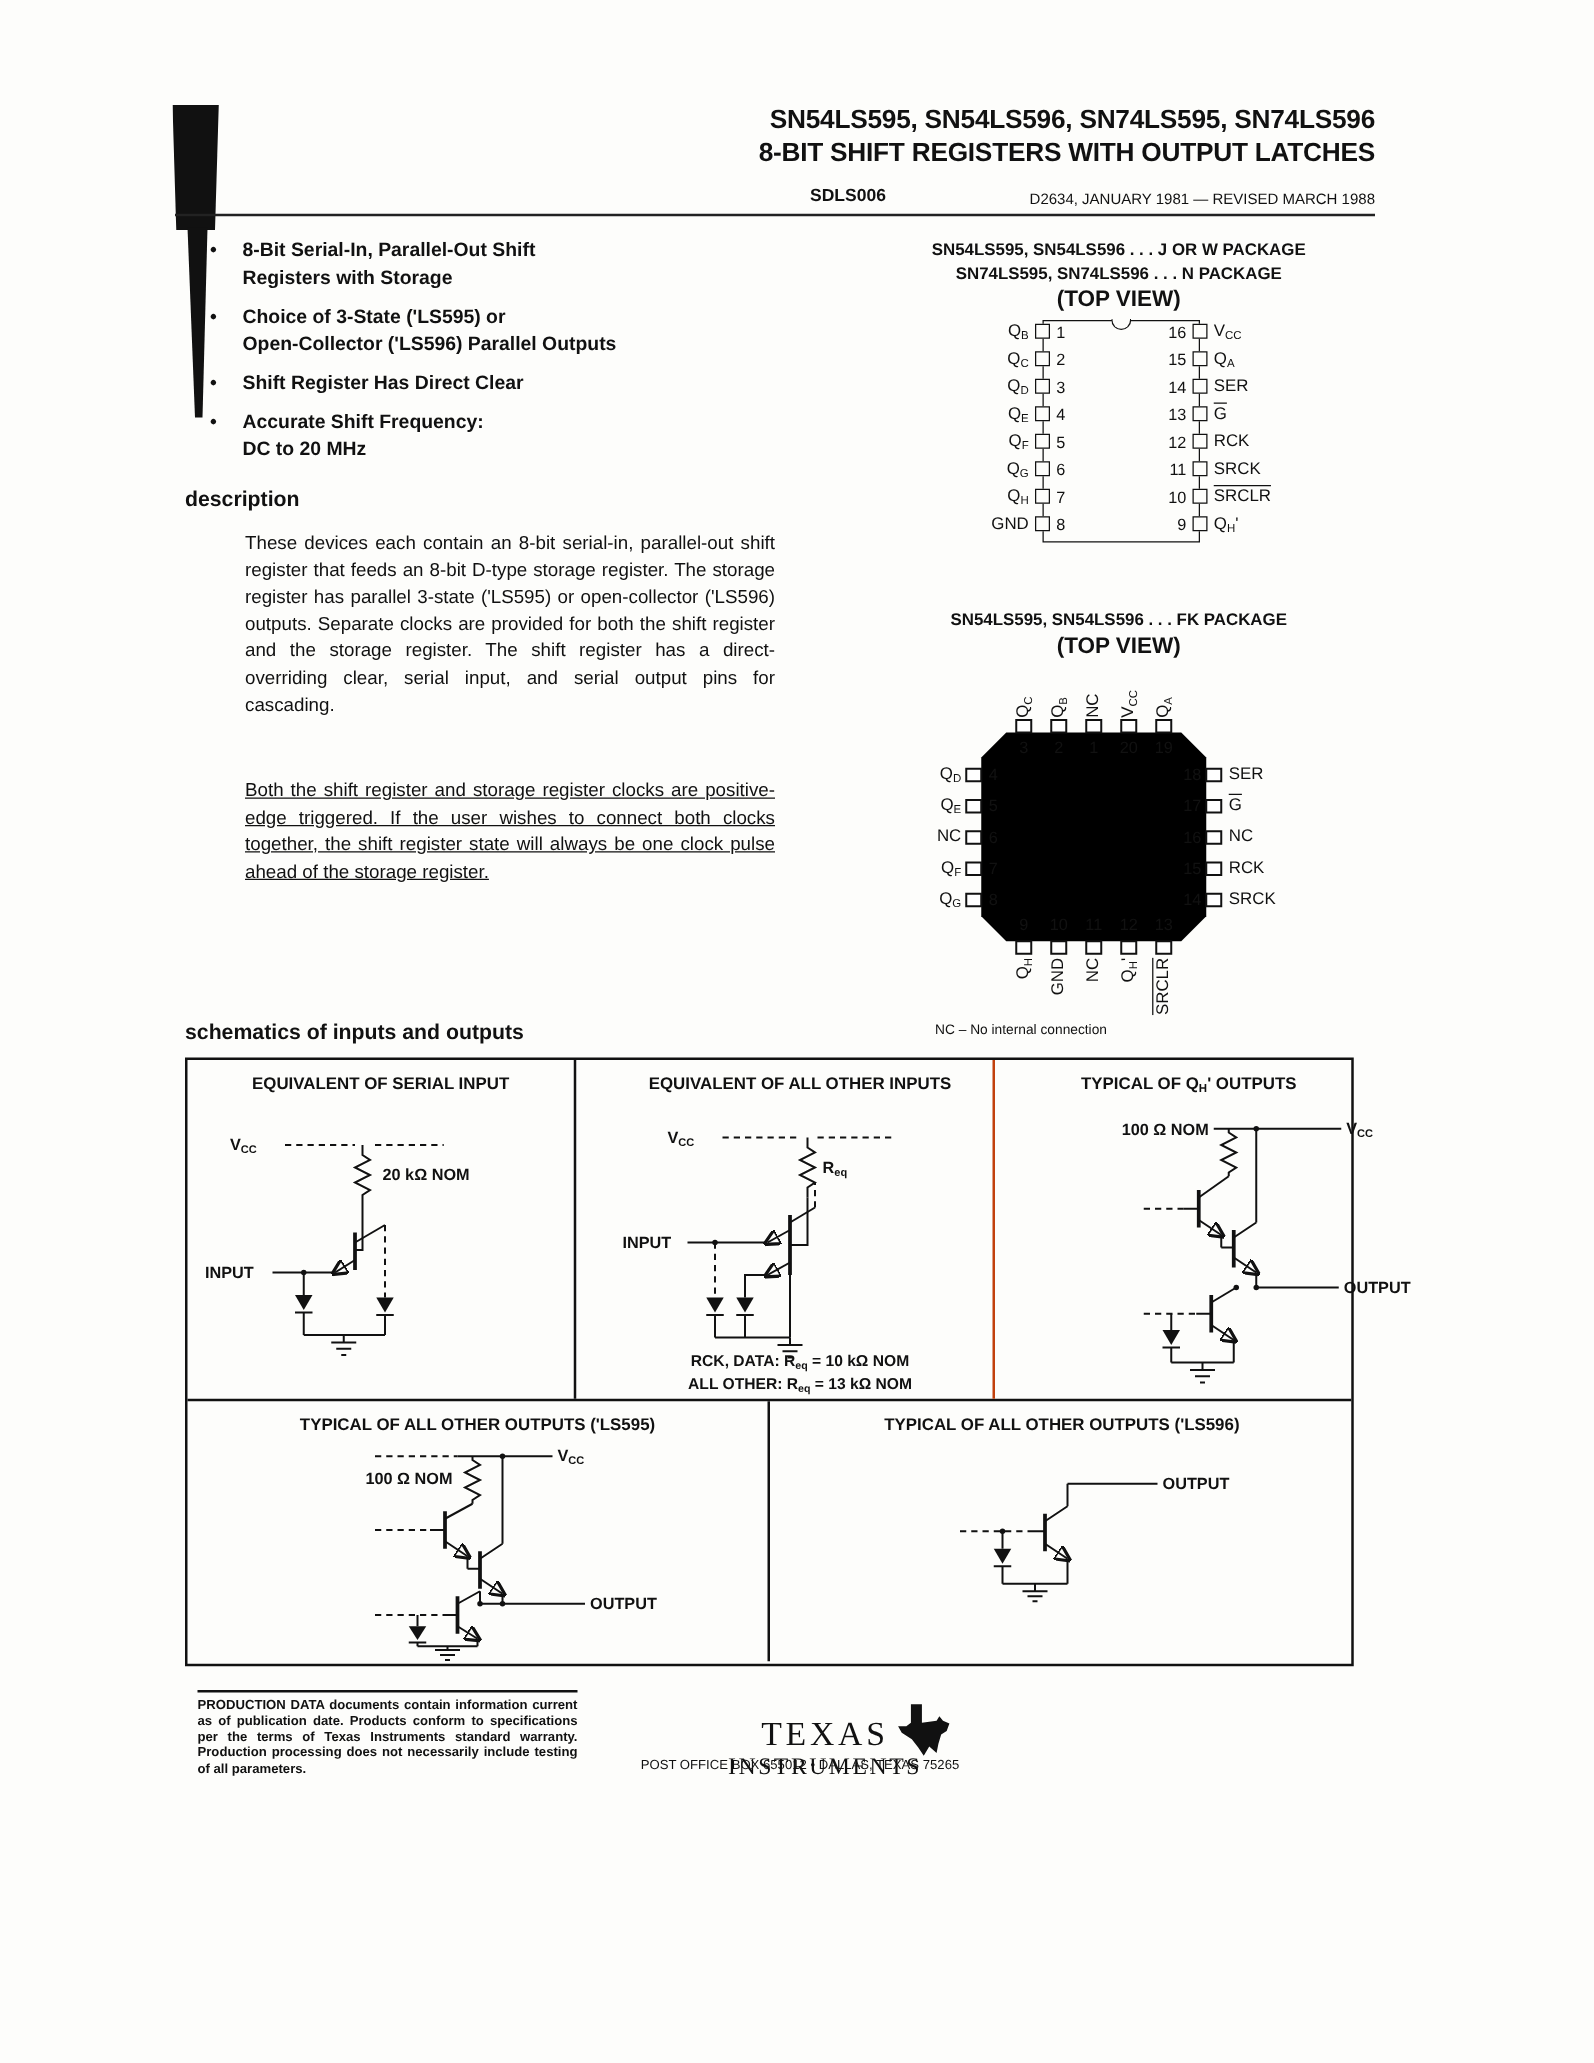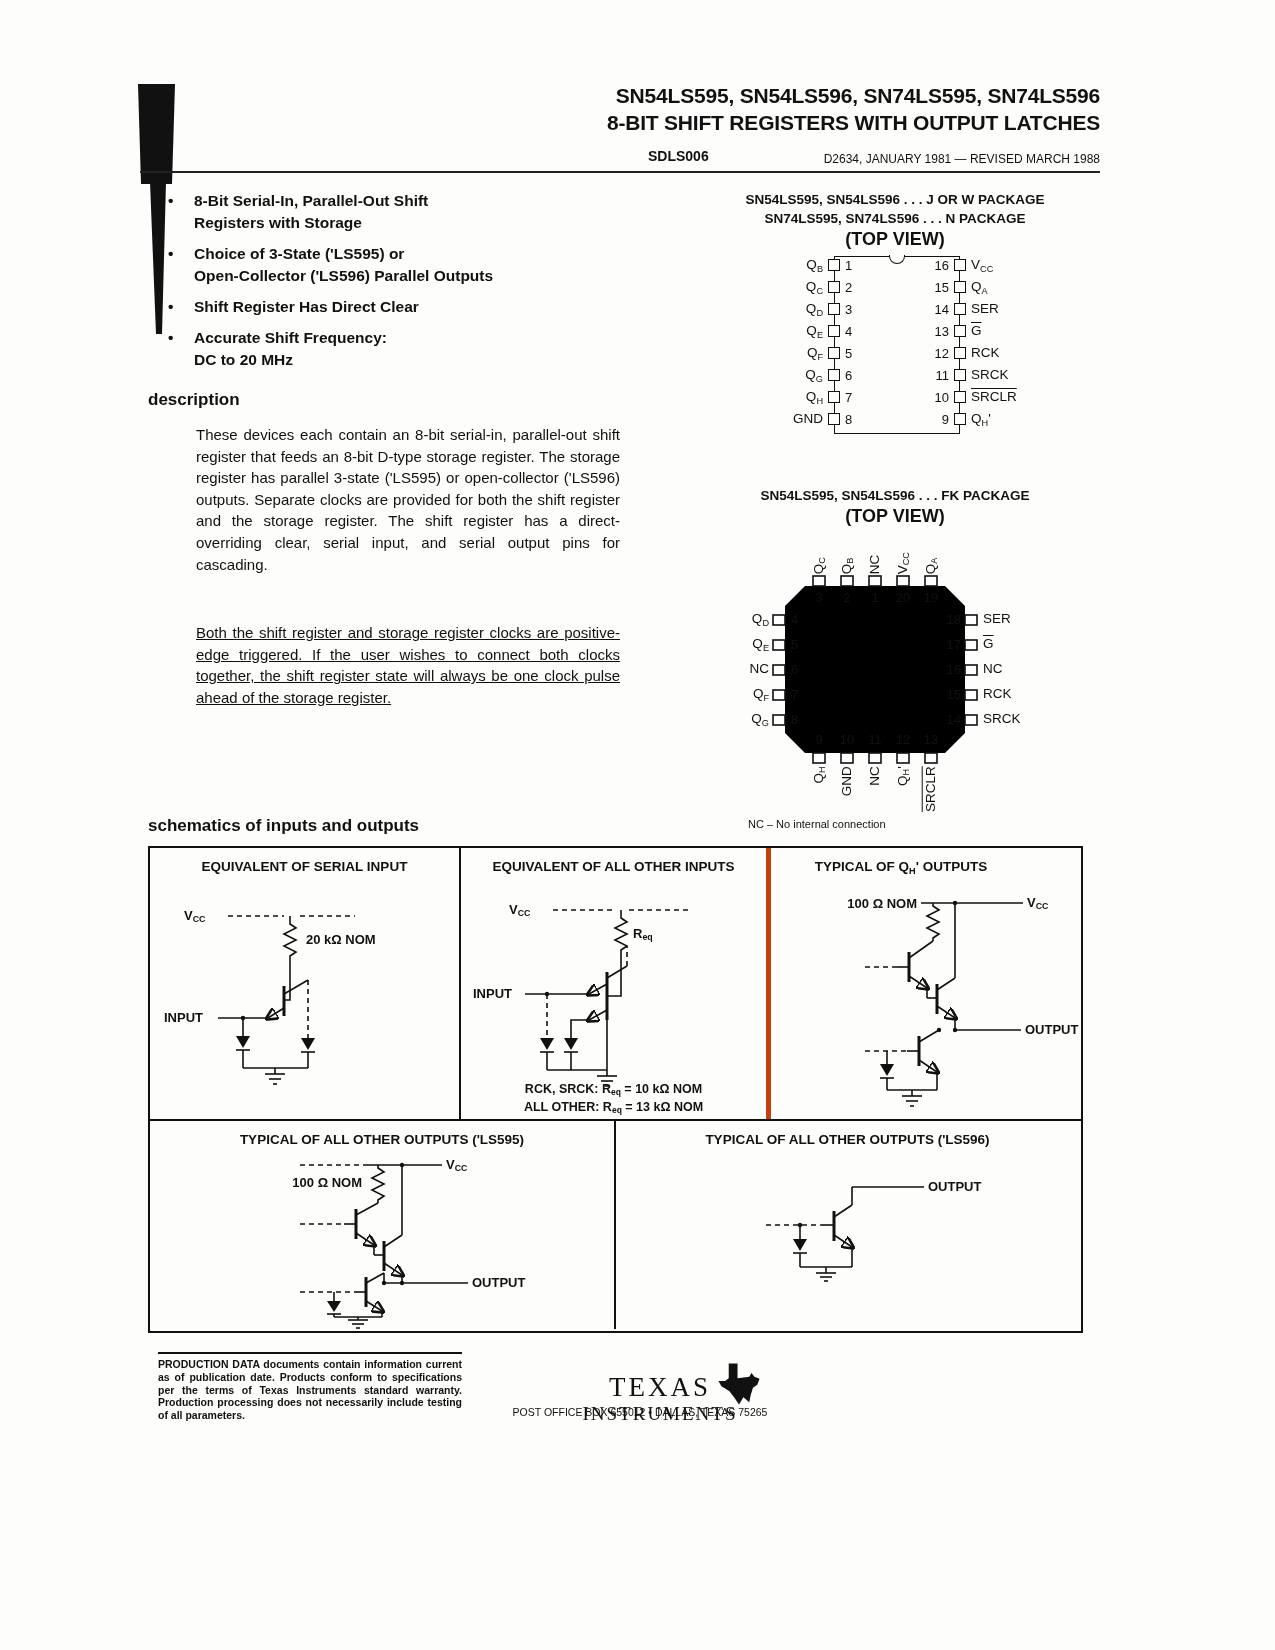--- a/index.html
+++ b/index.html
@@ -50,21 +50,21 @@
   
   .fk { position:absolute; left:715px; top:528px; width:320px; height:300px; font-size:13.5px; }
   .fk .lab { position:absolute; white-space:nowrap; }
   .fk .num { position:absolute; font-size:13px; }
   .fk .rot { transform:rotate(-90deg); }
   .nc-note { position:absolute; left:748px; top:818px; font-size:11px; }
 
   
   .sch-h { position:absolute; left:148px; top:816px; font-size:17px; font-weight:bold; }
   .schbox { position:absolute; left:148px; top:846px; width:935px; height:487px; border:2px solid #111; }
-  .srow { display:flex; }
+  .srow { display:flex;justify-content:space-between; }
   .cell { position:relative; }
   .cell-title { position:relative; z-index:2; font-weight:bold; font-size:13.5px; text-align:center; padding-top:11px; }
   .cell svg { position:absolute; left:0; top:0; }
   .clab { position:absolute; font-size:13px; font-weight:bold; white-space:nowrap; z-index:2; }
   .cnote { position:absolute; left:0; right:0; text-align:center; font-size:12.5px; font-weight:bold; white-space:nowrap; z-index:2; }
   .r195 { text-align:right; }
 
   
   .legal { position:absolute; left:158px; top:1352px; width:304px; font-size:10.5px; font-weight:bold; line-height:12.8px; text-align:justify; border-top:2px solid #111; padding-top:4px; }
   .brand { position:absolute; left:545px; top:1372px; width:230px; text-align:center; font-family:"Liberation Serif", serif; }
@@ -318,21 +318,21 @@
           <path d="M115 226 H135"></path>
             <path d="M119 231 H131"></path>
             <path d="M123 236 H127"></path>
           <circle class="fill" cx="93" cy="170" r="2.2"></circle>
         </svg>
         <span class="clab" style="left:34px; top:60px;"><span>V</span><span class="sub">CC</span></span>
         <span class="clab" style="left:156px; top:84px;">20 kΩ NOM</span>
         <span class="clab" style="left:14px; top:162px;">INPUT</span>
       </div>
 
-      <div class="cell" style="width:310px; height:271px; border-right:5px solid #c2410c;">
+      <div class="cell" style="width:310px; height:271px; border-right:2px solid #c2410c;">
         <div class="cell-title">EQUIVALENT OF ALL OTHER INPUTS</div>
         <svg width="308" height="271">
           <defs>
               <marker id="a2" markerWidth="8" markerHeight="8" refX="6" refY="4" orient="auto">
                 <path d="M0 0 L8 4 L0 8 z" fill="#111" stroke="none"></path>
               </marker>
             </defs>
           <path class="dash" d="M92 62 H152"></path>
           <path class="dash" d="M168 62 H228"></path>
           <path d="M160 62 v8 l6 4 l-12 6 l12 6 l-12 6 l12 6 l-6 4 v8"></path>
@@ -355,21 +355,21 @@
           <path d="M86 222 H146"></path>
           <path d="M146 222 V228"></path>
           <path d="M136 228 H156"></path>
             <path d="M140 233 H152"></path>
             <path d="M144 238 H148"></path>
           <circle class="fill" cx="86" cy="146" r="2.2"></circle>
         </svg>
         <span class="clab" style="left:48px; top:54px;"><span>V</span><span class="sub">CC</span></span>
         <span class="clab" style="left:172px; top:78px;"><span>R</span><span class="sub">eq</span></span>
         <span class="clab" style="left:12px; top:138px;">INPUT</span>
-        <span class="cnote" style="top:234px;"><span>RCK, SRCK:  R</span><span class="sub">eq</span><span> = 10 kΩ NOM</span></span>
+        <span class="cnote" style="top:234px;"><span>RCK, DATA:  R</span><span class="sub">eq</span><span> = 10 kΩ NOM</span></span>
         <span class="cnote" style="top:252px;"><span>ALL OTHER:  R</span><span class="sub">eq</span><span> = 13 kΩ NOM</span></span>
       </div>
 
       <div class="cell" style="width:260px; height:271px;">
         <div class="cell-title"><span>TYPICAL OF Q</span><span class="sub">H</span><span>' OUTPUTS</span></div>
         <svg width="308" height="271">
           <defs>
               <marker id="a3" markerWidth="8" markerHeight="8" refX="6" refY="4" orient="auto">
                 <path d="M0 0 L8 4 L0 8 z" fill="#111" stroke="none"></path>
               </marker>

